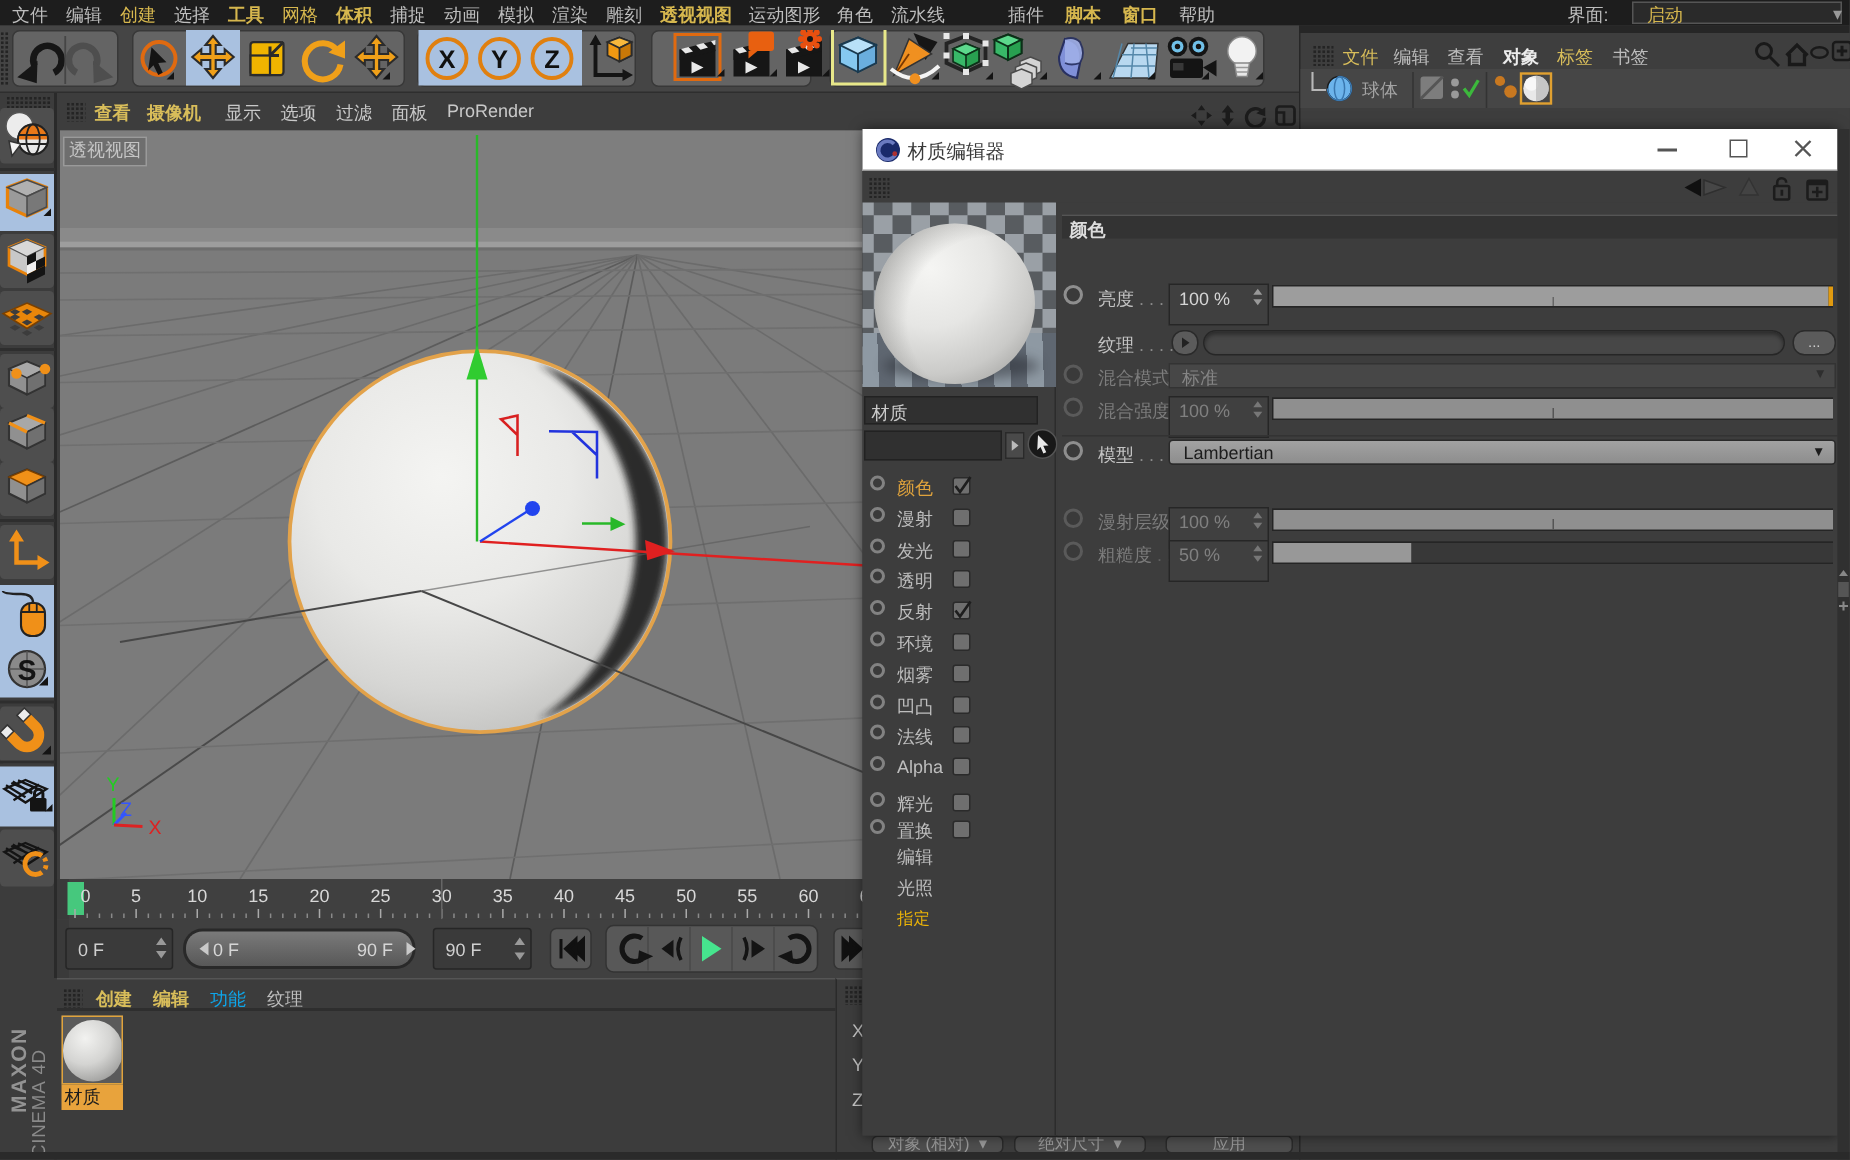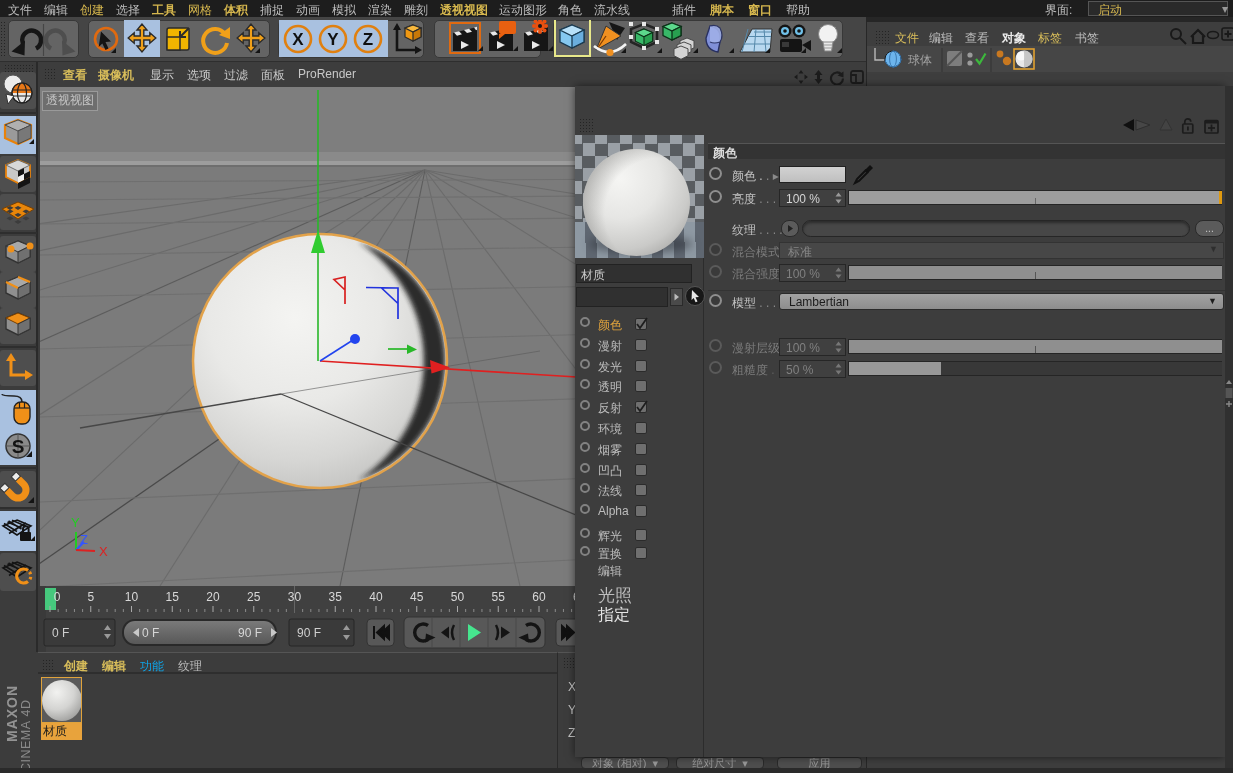--- a/index.html
+++ b/index.html
@@ -35,21 +35,21 @@
 #dlg{position:absolute;left:575px;top:86px;width:650px;height:671px;background:#3d3d3d;box-shadow:0 0 8px rgba(0,0,0,.55);}
 #dlgtitle{position:absolute;left:0;top:0;width:650px;height:28px;background:#ffffff;border-bottom:1px solid #9a9a9a;}
 #dlgtools{position:absolute;left:0;top:28px;width:650px;height:21px;background:#3d3d3d;}
 #dlgleft{position:absolute;left:0;top:49px;width:129px;height:622px;background:#3d3d3d;border-right:1px solid #2c2c2c;}
 #dlgright{position:absolute;left:130px;top:49px;width:520px;height:622px;background:#3d3d3d;}
 .row{position:absolute;left:0;width:520px;height:18px;}
 .rlabel{position:absolute;left:27px;top:2px;font-size:12px;color:#c3c3c3;white-space:nowrap;}
 .dim{color:#7c7c7c;}
 .radio{position:absolute;left:4px;top:1px;width:13px;height:13px;border-radius:50%;border:2px solid #8e8e8e;background:#3a3a3a;}
 .radiodim{border-color:#5a5a5a;}
-.spin{position:absolute;left:74px;top:0;width:67px;height:18px;background:#404040;border:1px solid #262626;font-size:12px;color:#d5d5d5;}
+.spin{position:absolute;left:74px;top:0;width:67px;height:28px;background:#404040;border:1px solid #262626;font-size:12px;color:#d5d5d5;}
 .spin .v{position:absolute;left:6px;top:2px;}
 .sarrows{position:absolute;right:2px;top:1px;width:9px;height:14px;}
 .slider{position:absolute;left:143px;top:1px;width:374px;height:15px;background:#2d2d2d;border:1px solid #252525;}
 .chrow{position:absolute;left:0;width:129px;height:20px;font-size:12px;color:#bdbdbd;}
 .chrow .cl{position:absolute;left:23px;top:3px;}
 .chk{position:absolute;left:53px;top:4px;width:12px;height:12px;background:#6f6f6f;border:1px solid #2b2b2b;border-radius:2px;}
 .cradio{position:absolute;left:5px;top:3px;width:10px;height:10px;border-radius:50%;border:2px solid #828282;background:#3a3a3a;}
 #scrollstrip{position:absolute;left:1225px;top:86px;width:8px;height:687px;background:#303030;}
 .txt{position:absolute;white-space:nowrap;}
 </style></head>
@@ -793,20 +793,33 @@
     <div class="abs" style="left:118px;top:104px;width:88px;height:12px;background:#4e4e4e;border:1px solid #2a2a2a;border-radius:4px;color:#999;font-size:11px;text-align:center;line-height:11px;overflow:hidden">绝对尺寸&nbsp;&nbsp;▾</div>
     <div class="abs" style="left:219px;top:104px;width:85px;height:12px;background:#4e4e4e;border:1px solid #2a2a2a;border-radius:4px;color:#999;font-size:11px;text-align:center;line-height:11px;overflow:hidden">应用</div>
   </div>
 
   <div id="brand">
     <div class="abs" style="left:4px;top:90px;transform:rotate(-90deg);transform-origin:0 0;font-size:14px;font-weight:bold;color:#939393;letter-spacing:1px">MAXON</div>
     <div class="abs" style="left:19px;top:120px;transform:rotate(-90deg);transform-origin:0 0;font-size:12.5px;color:#8a8a8a;letter-spacing:0.5px">CINEMA&nbsp;4D</div>
   </div>
 
   <div id="dlg">
+    <div id="dlgtitle">
+      <svg class="abs" style="left:8px;top:5px" width="18" height="18" viewBox="0 0 18 18">
+          <circle cx="9" cy="9" r="8" fill="#1a2a6a"></circle>
+          <path d="M 13 5 a 6 6 0 1 0 1 7" fill="none" stroke="#6a7ac0" stroke-width="2.4"></path>
+          <circle cx="13.5" cy="11.5" r="1.6" fill="#b03030"></circle>
+        </svg>
+      <div class="abs txt" style="left:30px;top:6px;font-size:13px;color:#3a3a3a">材质编辑器</div>
+      <div class="abs" style="left:530px;top:13px;width:13px;height:1.6px;background:#555"></div>
+      <div class="abs" style="left:578px;top:7px;width:12px;height:12px;border:1.4px solid #555"></div>
+      <svg class="abs" style="left:620px;top:6px" width="14" height="14" viewBox="0 0 14 14">
+          <path d="M 2 2 L 12 12 M 12 2 L 2 12" stroke="#555" stroke-width="1.6"></path>
+        </svg>
+    </div>
     <div id="dlgtools">
       <div class="abs grip" style="left:4px;top:4px;width:14px;height:14px"></div>
       <svg class="abs" style="left:545px;top:2px" width="103" height="18" viewBox="0 0 103 18">
         <path d="M 14 3 L 14 15 L 3 9 Z" fill="#101010"></path>
         <path d="M 16 4 l 14 5 l -14 5 Z" fill="#474747" stroke="#2f2f2f"></path>
         <path d="M 40 14 l 6 -11 l 6 11 Z" fill="#434343" stroke="#333"></path>
         <g transform="translate(62,2)">
             <rect x="0.8" y="6" width="10" height="9" rx="1" fill="none" stroke="#1c1c1c" stroke-width="1.7"></rect>
             <rect x="5" y="8.5" width="1.8" height="4" fill="#1c1c1c"></rect>
             <path d="M 2.8 6 l 0 -2.2 a 3 3 0 0 1 6 0" fill="none" stroke="#1c1c1c" stroke-width="1.7"></path>
@@ -897,38 +910,29 @@
             <span class="cl" style="">辉光</span>
             <div class="chk" style="left:60px"></div>
           </div>
           <div class="chrow" style="top:408px">
             <div class="cradio"></div>
             <span class="cl" style="">置换</span>
             <div class="chk" style="left:60px"></div>
           </div>
         </div>
       <div class="abs txt" style="left:23px;top:428px;font-size:12px;color:#bdbdbd">编辑</div>
-      <div class="abs txt" style="left:23px;top:449px;font-size:17px;color:#bdbdbd">光照</div>
-      <div class="abs txt" style="left:23px;top:470px;font-size:16px;color:#e5e5e5">指定</div>
+      <div class="abs txt" style="left:23px;top:449px;font-size:12px;color:#bdbdbd">光照</div>
+      <div class="abs txt" style="left:23px;top:470px;font-size:11px;color:#eab308">指定</div>
     </div>
     <div id="dlgright">
 
       <div class="abs" style="left:3px;top:8px;width:517px;height:16px;background:#333333;border-top:1px solid #555;">
           <span class="txt" style="left:5px;top:1px;font-size:12px;color:#dcdcdc;font-weight:bold">颜色</span>
         </div>
 
-      <div class="row" style="top:31px">
-        <div class="radio"></div>
-        <span class="rlabel">颜色 . <span style="color:#8a8a8a">. ▸</span></span>
-        <div class="abs" style="left:74px;top:0;width:67px;height:17px;border:1px solid #222;background:linear-gradient(#d2d2d2,#bfbfbf)"></div>
-        <svg class="abs" style="left:146px;top:-3px" width="24" height="24" viewBox="0 0 24 24">
-            <path d="M19 2 L22 5 L17 10 L14 7 Z" fill="#111"></path>
-            <path d="M14.5 7.5 L6 16 L4 20 L8 18 L16.5 9.5 Z" fill="none" stroke="#111" stroke-width="2"></path>
-          </svg>
-      </div>
 
       <div class="row" style="top:54px">
         <div class="radio"></div>
         <span class="rlabel">亮度 <span style="color:#8a8a8a">. . . .</span></span>
         <div class="spin">
             <span class="v">100 %</span>
             <svg class="sarrows" viewBox="0 0 9 14">
               <path d="M1.5 5.5 L4.5 1.5 L7.5 5.5 Z" fill="#999"></path>
               <path d="M1.5 8.5 L4.5 12.5 L7.5 8.5 Z" fill="#999"></path>
             </svg>

